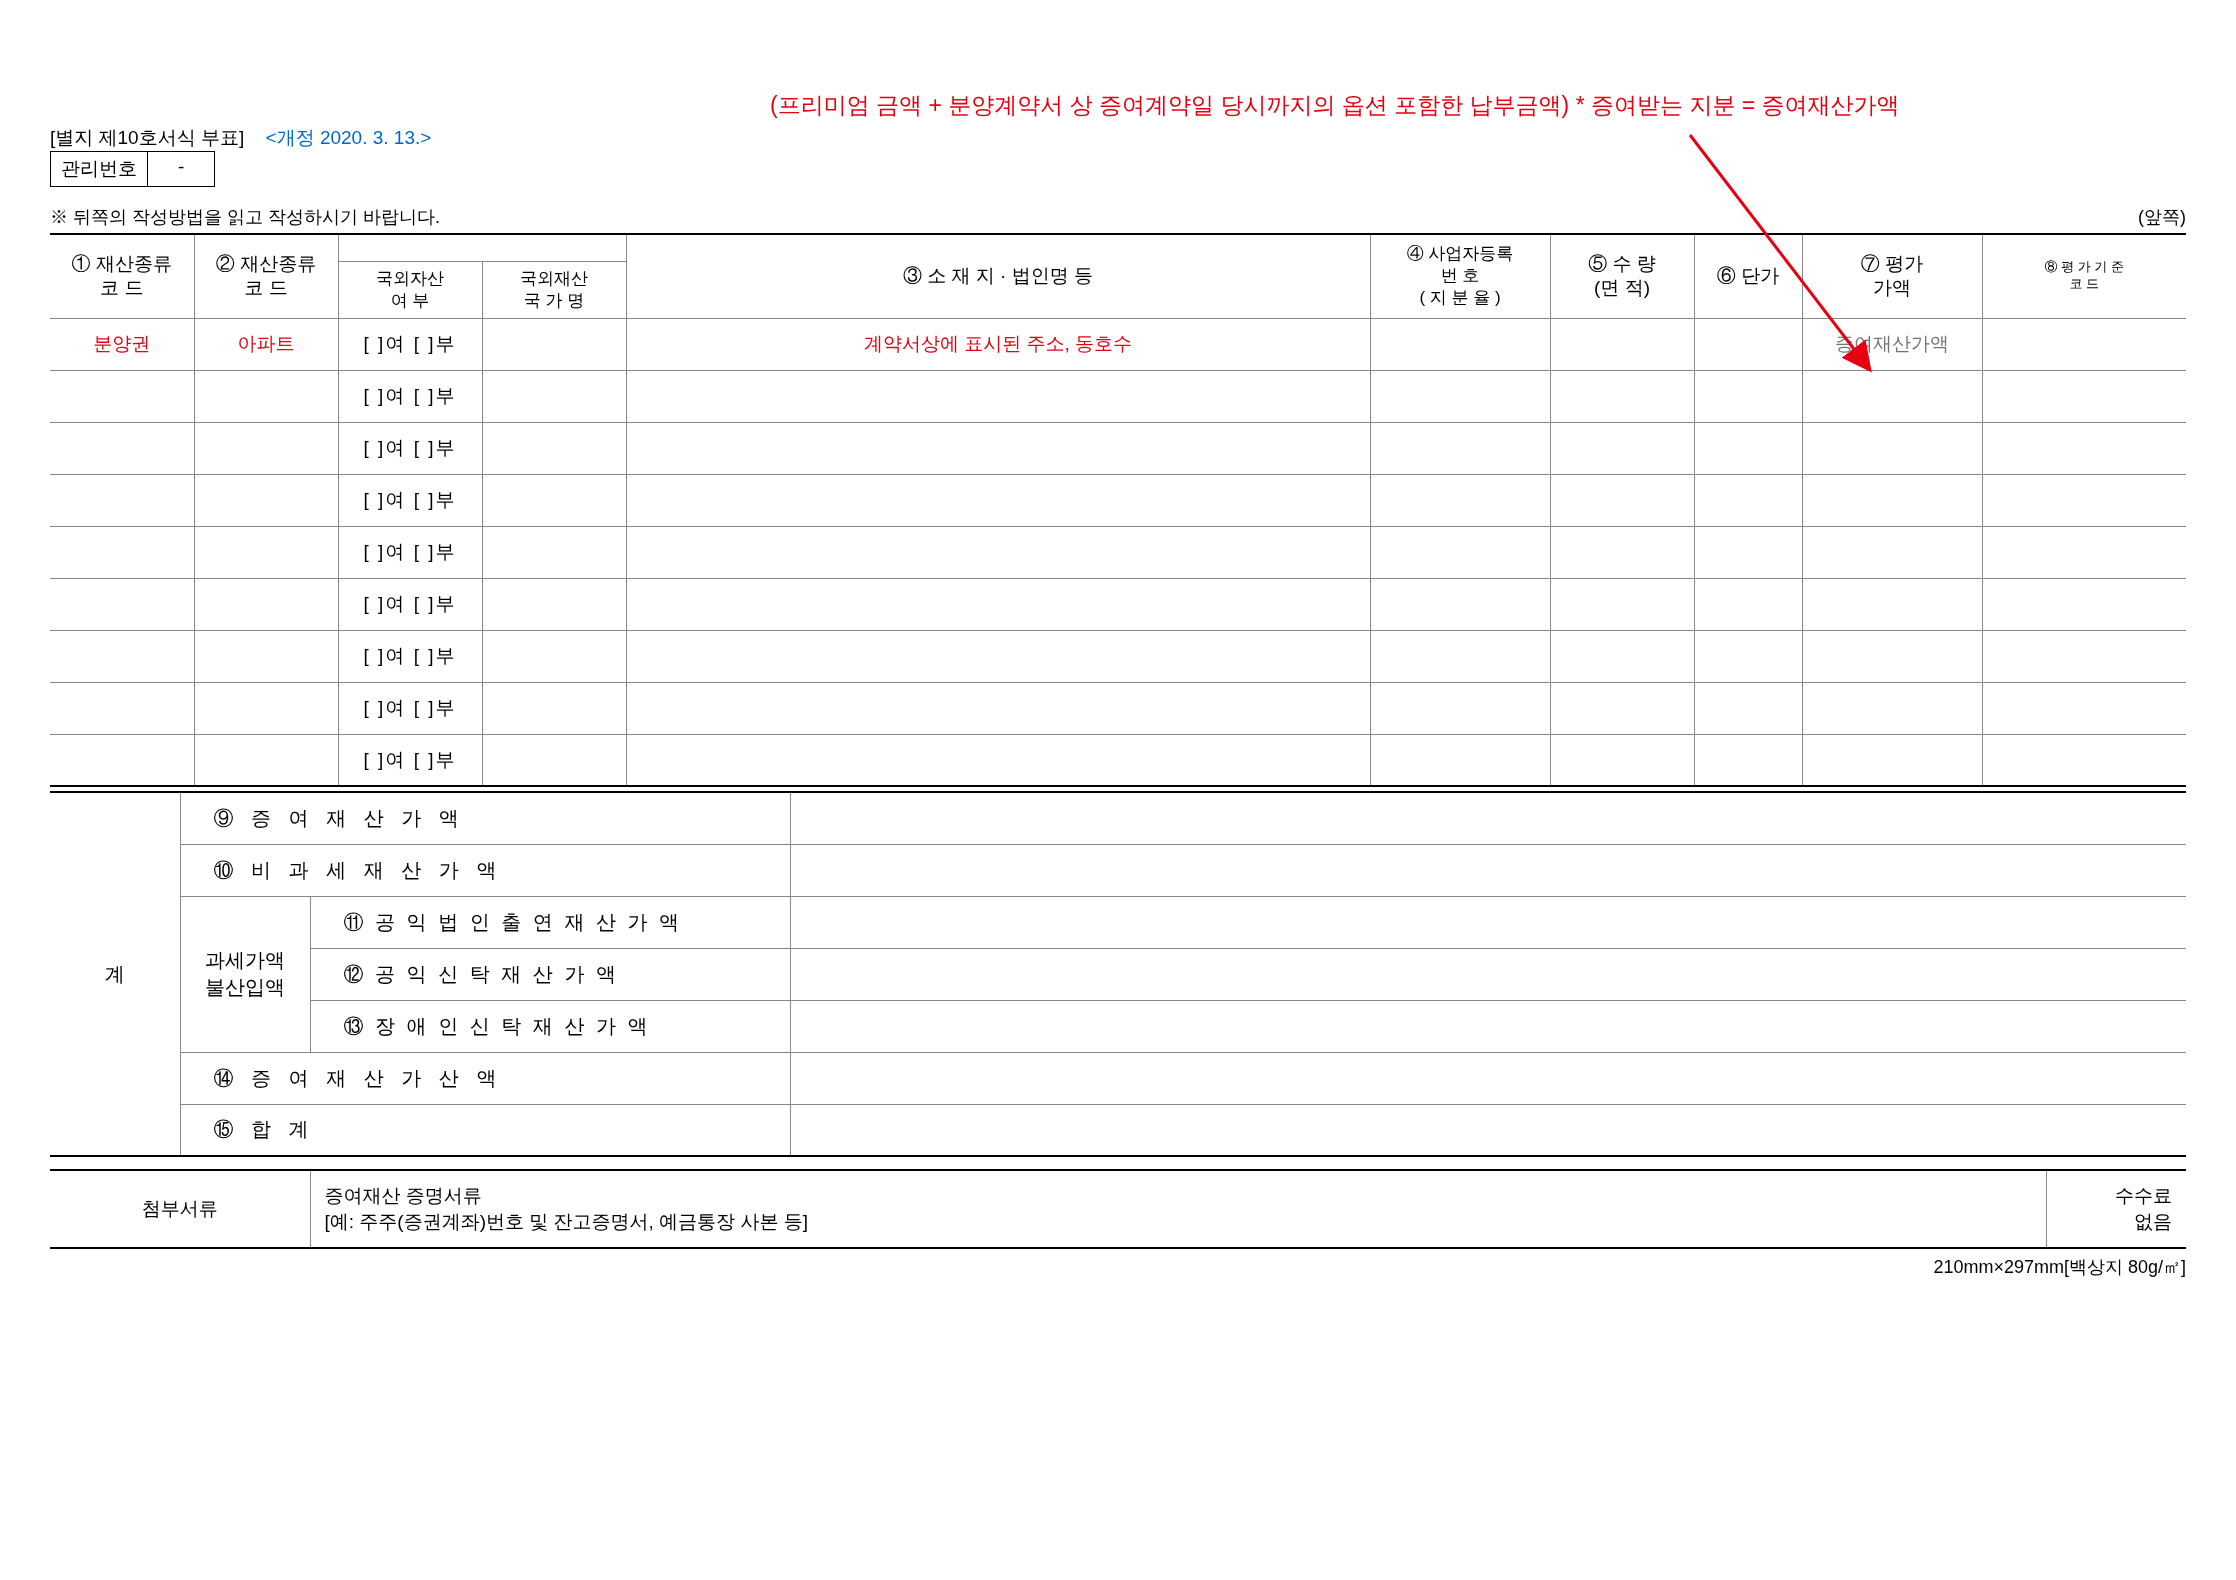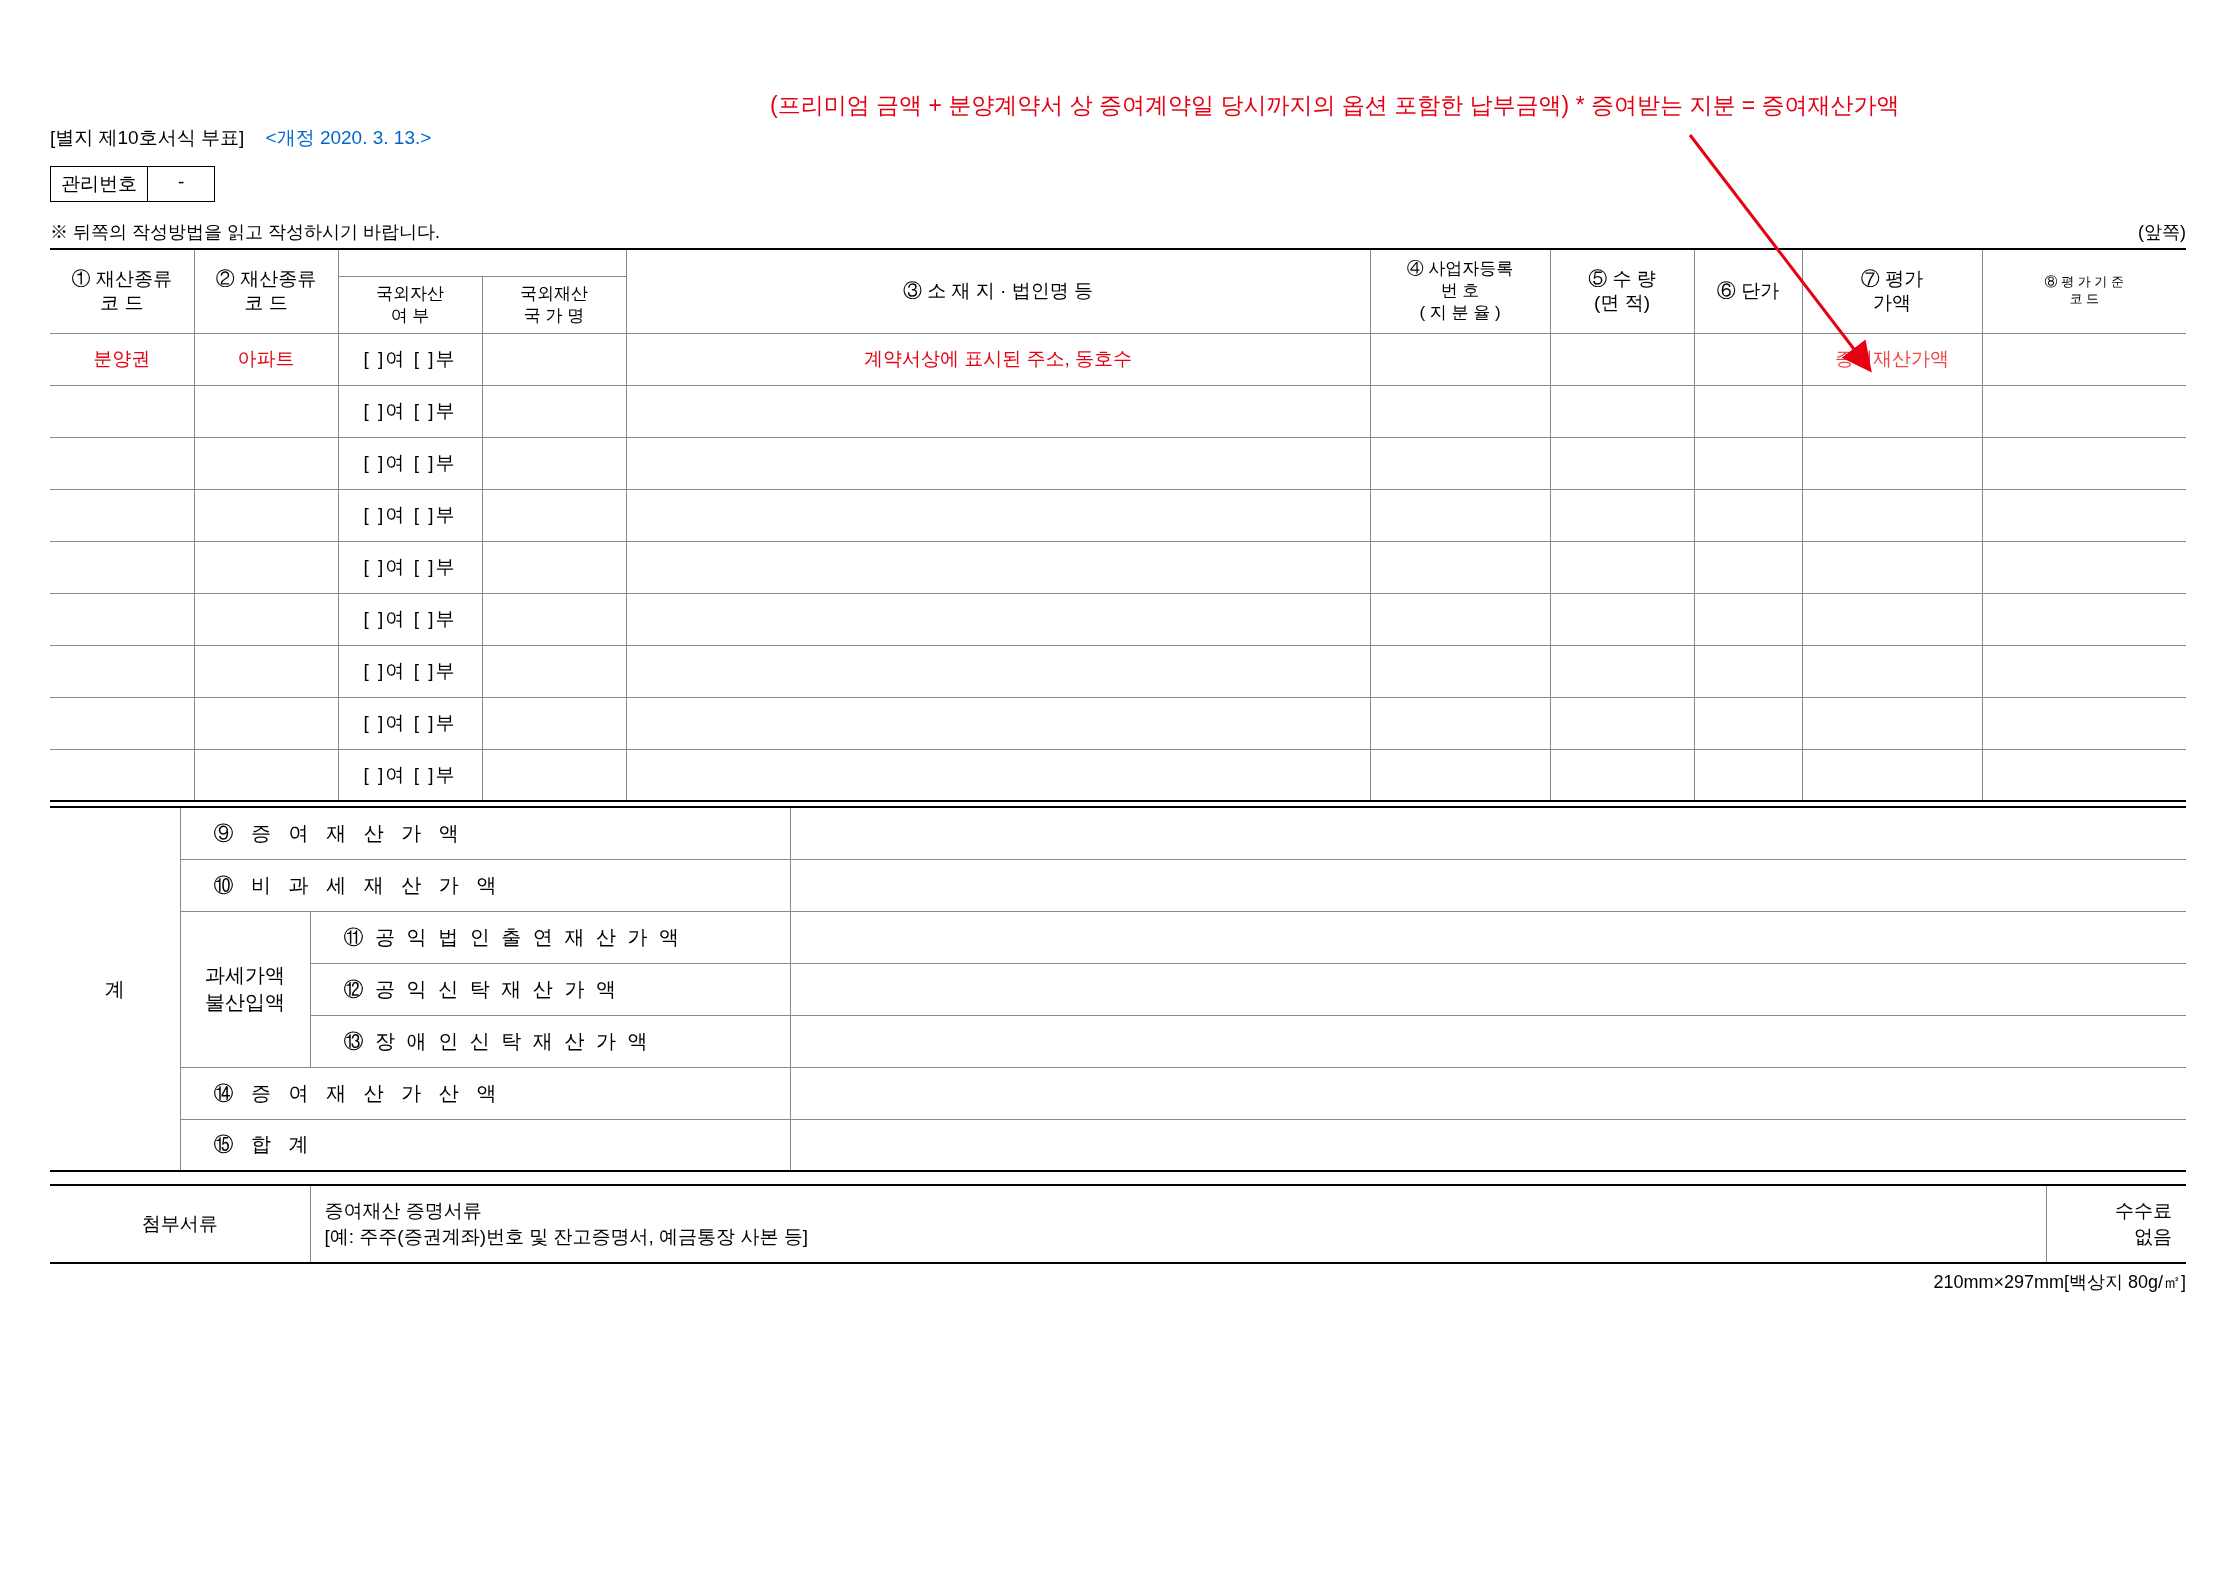--- a/index.html
+++ b/index.html
@@ -33,21 +33,20 @@
     margin-top: 85px;
     font-size: 19px;
   }
   .form-header-row1 .amend {
     color: #0066cc;
     margin-left: 16px;
   }
   .mgmt-row {
     display: flex;
     align-items: center;
-    margin-top: 15px;
     position: relative;
   }
   .mgmt-box {
     border: 1px solid #000;
     display: inline-flex;
     font-size: 19px;
   }
   .mgmt-box .lbl {
     padding: 4px 10px;
     border-right: 1px solid #000;
@@ -91,21 +90,21 @@
     line-height: 1.3;
   }
   table.main td {
     vertical-align: middle;
   }
   .no-top { border-top: none !important; }
   .no-left { border-left: none !important; }
   .no-right { border-right: none !important; }
   .thick-bottom { border-bottom: 2px solid #000 !important; }
   .red { color: #e60012; font-weight: bold; font-size: 21px; }
-  .red2 { color: #ef4444; font-weight: bold; font-size: 20px; }
+  .red2 { color: #737373; font-weight: bold; font-size: 20px; }
   .yb { letter-spacing: 2px; }
   table.calc {
     width: 100%;
     border-collapse: collapse;
     table-layout: fixed;
     margin-top: 4px;
     border-top: 2px solid #000;
     border-bottom: 2px solid #000;
   }
   table.calc td {

